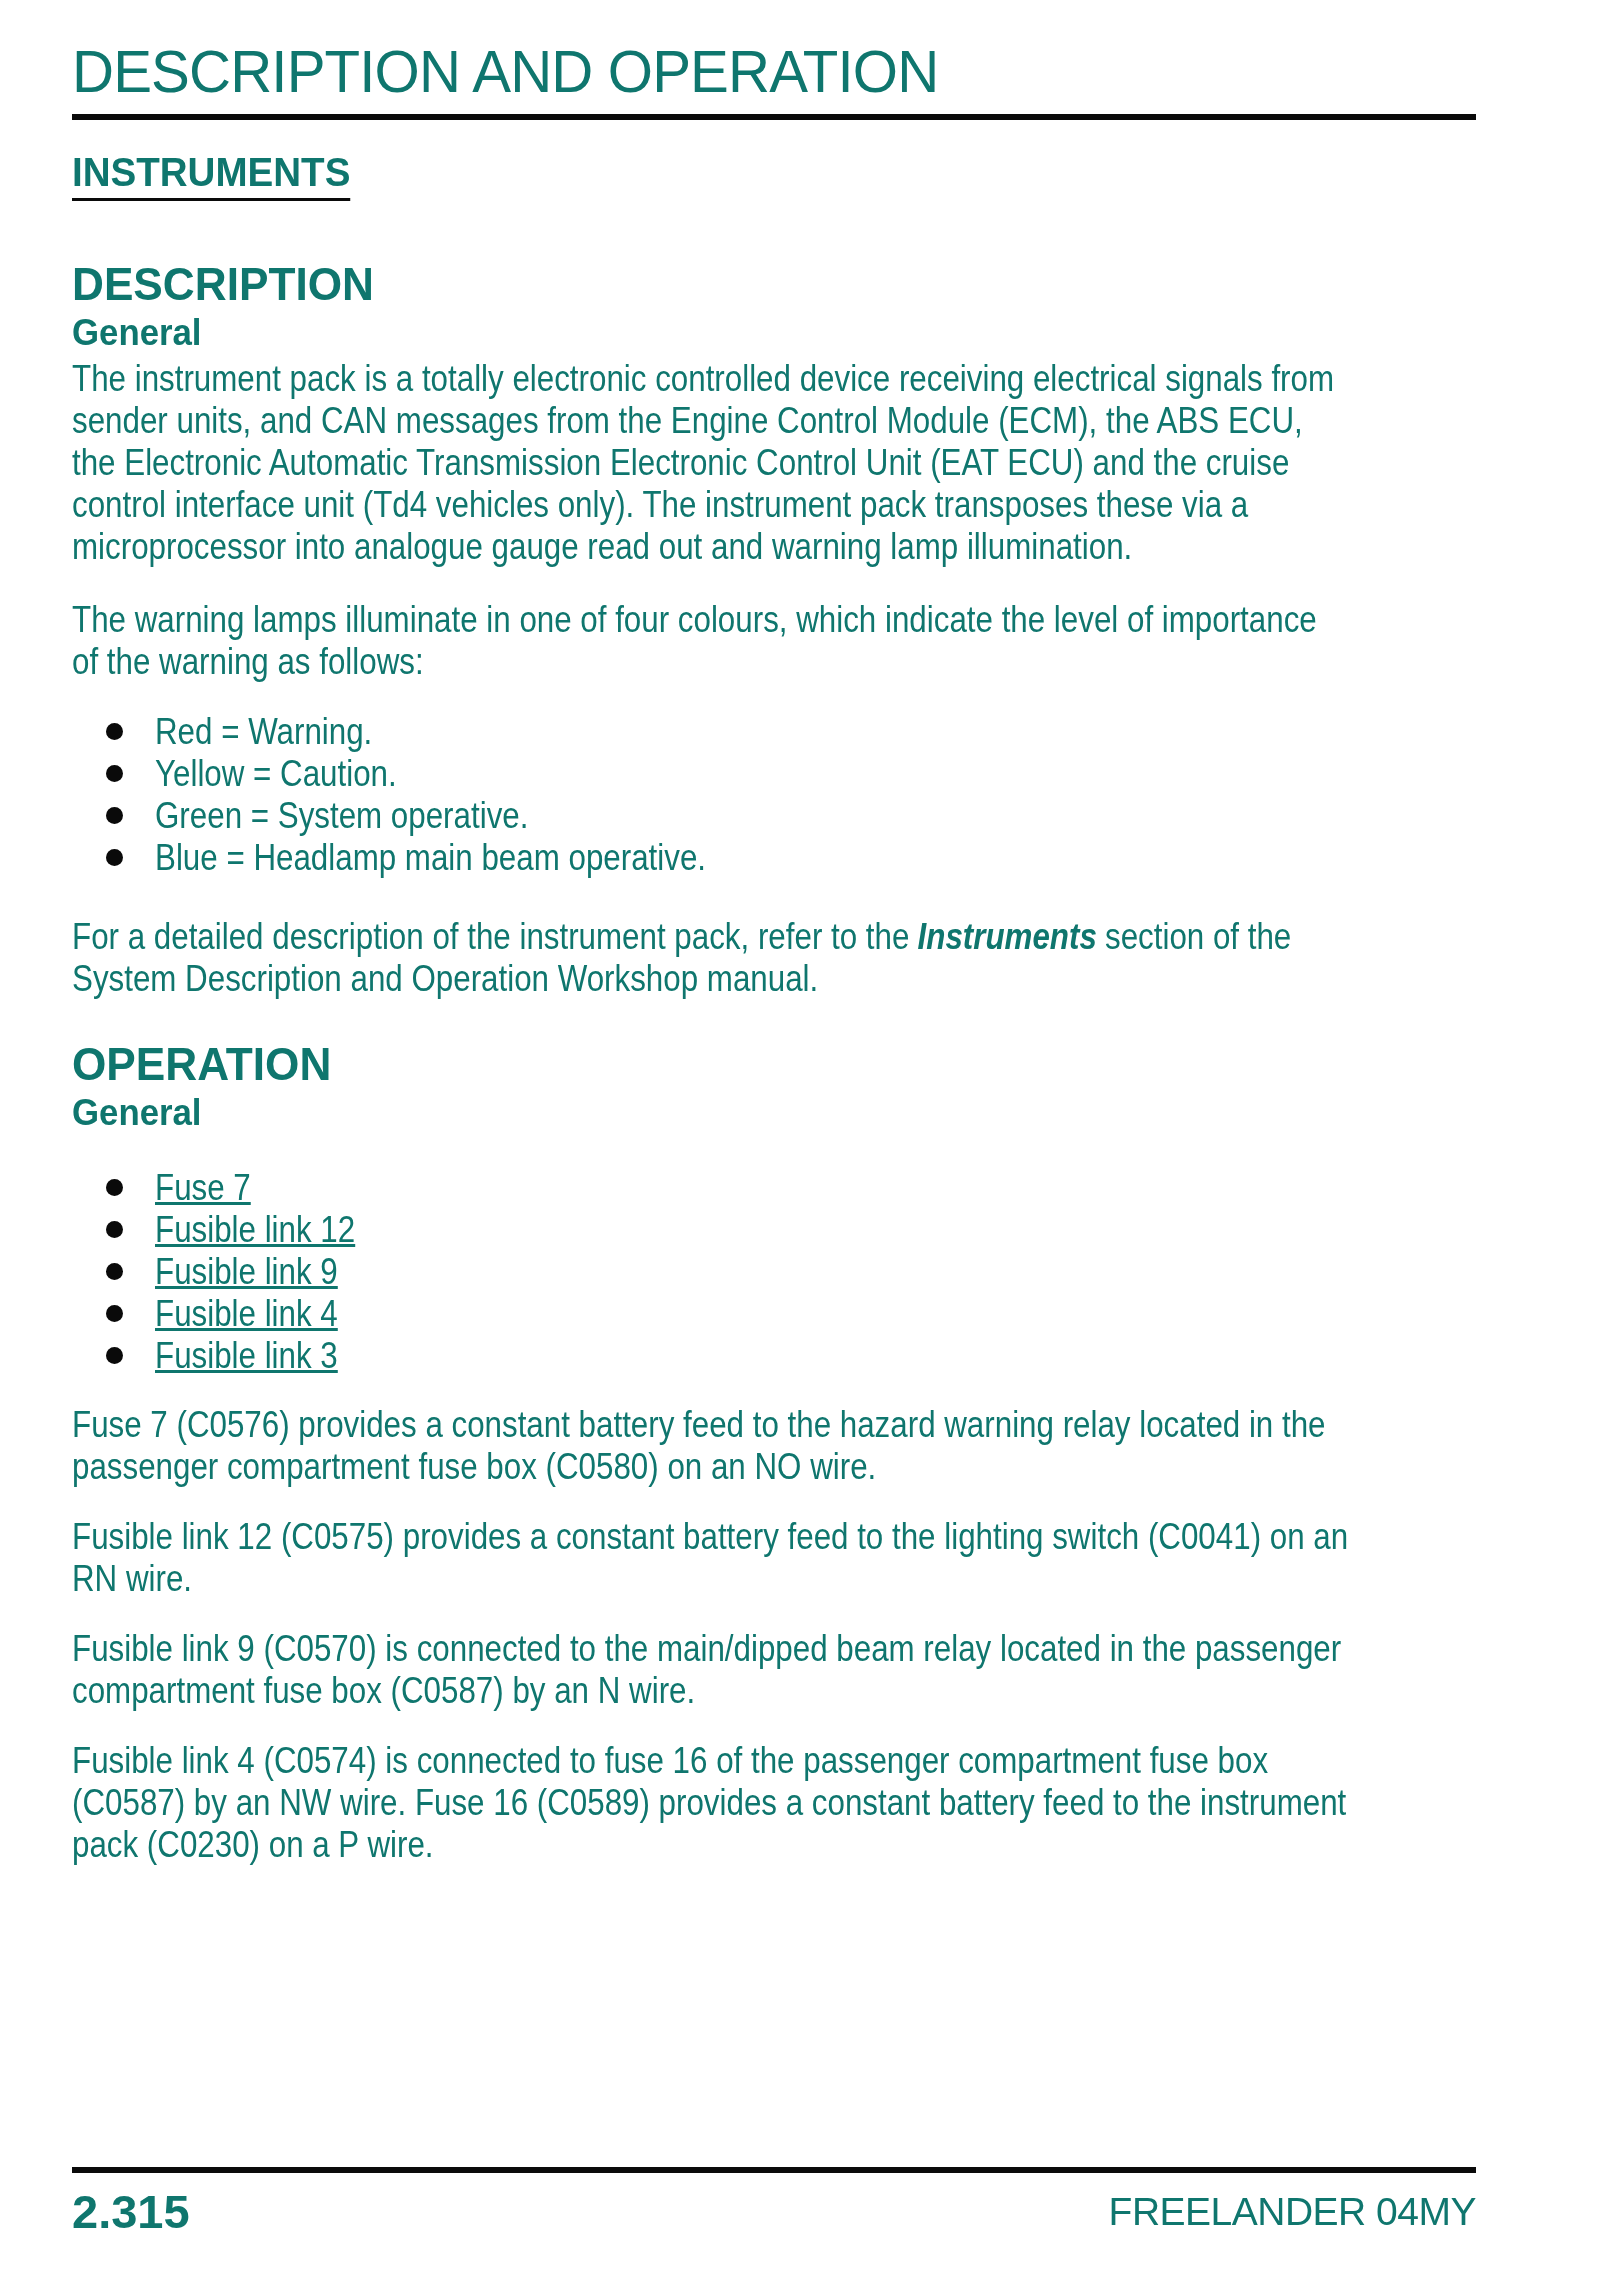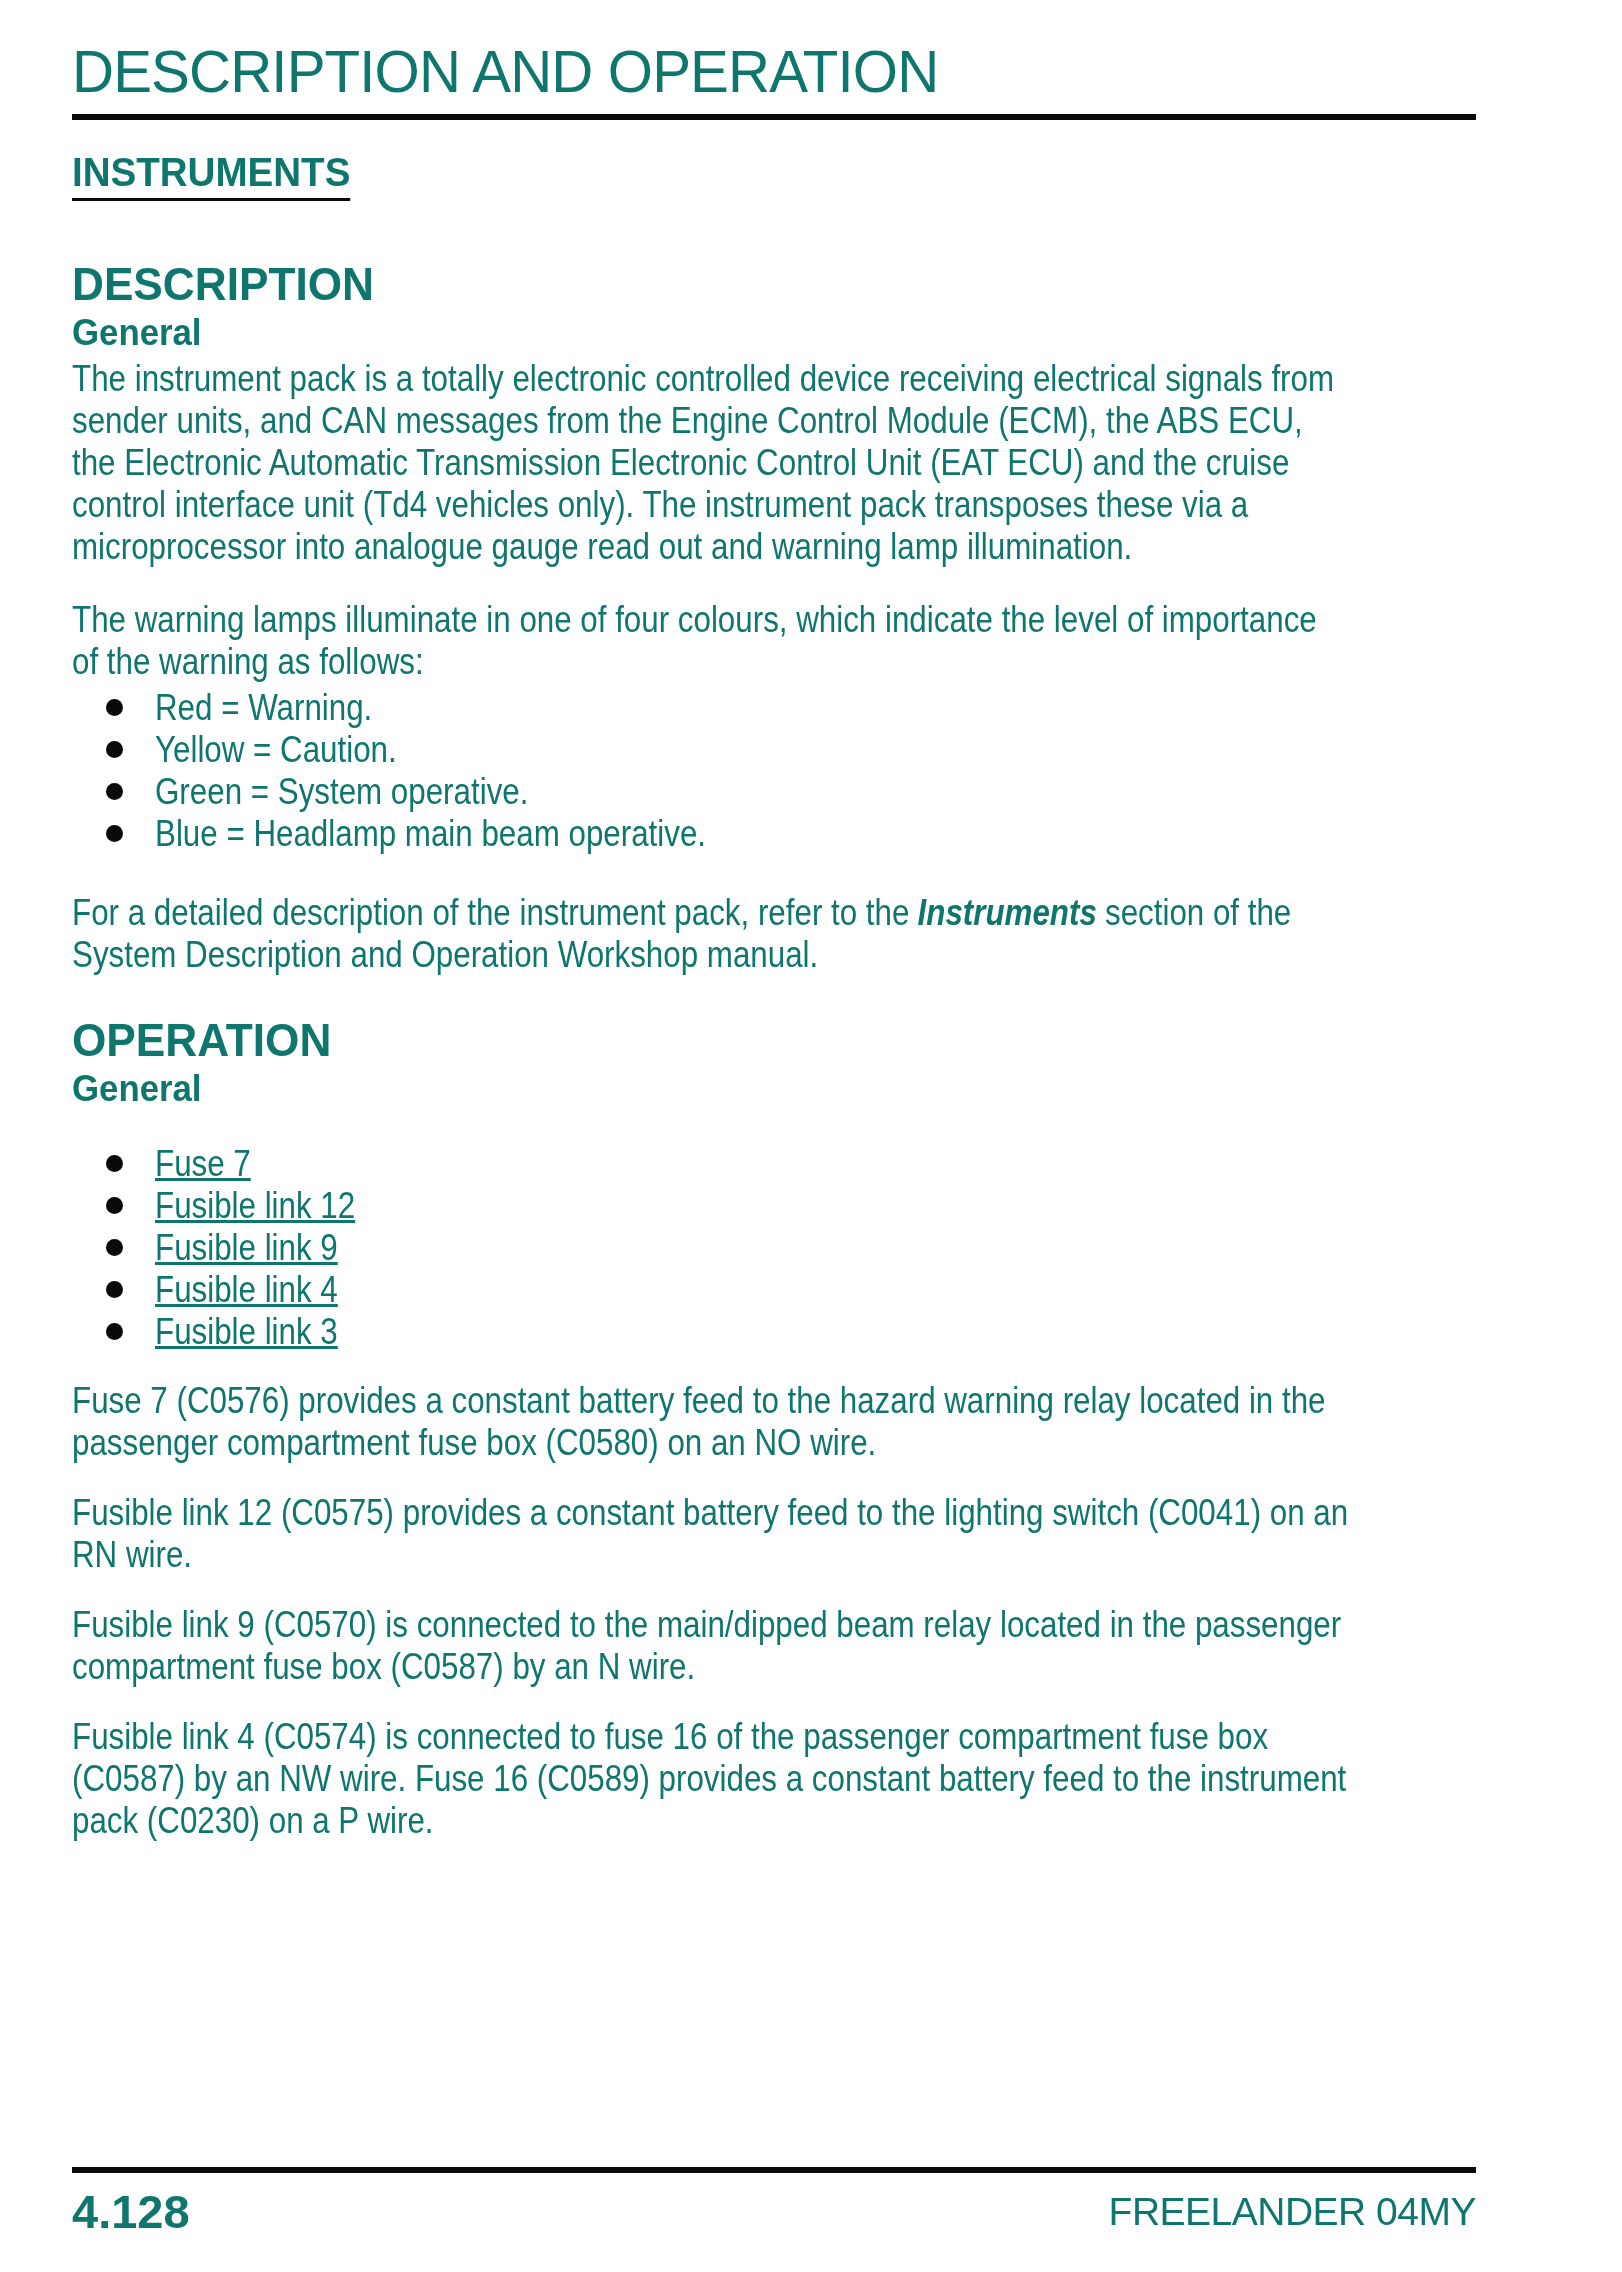--- a/index.html
+++ b/index.html
@@ -58,21 +58,21 @@
   .p1 { margin-top: 3.7px; }
   .p2 { margin-top: 31px; }
   .p3 { margin-top: 37px; }
   .p4 { margin-top: 3.7px; }
   .p5 { margin-top: 27px; }
   .p6 { margin-top: 28px; }
   .p7 { margin-top: 28px; }
   .p8 { margin-top: 28px; }
 
   .bullet-list { font-size: 36px; }
-  .list1 { margin-top: 4px; }
+  .list1 { margin-top: 28px; }
   .list2 { margin-top: 32px; text-decoration: underline; }
   .bullet-row { height: 42px; display: flex; align-items: flex-start; }
   .dot {
     width: 17px; height: 17px;
     border-radius: 50%;
     background: #0a0a0a;
     margin-left: 34px;
     margin-top: 12px;
     flex: 0 0 auto;
   }
@@ -199,18 +199,18 @@
         <div class="line">Fusible link 4 (C0574) is connected to fuse 16 of the passenger compartment fuse box</div>
         <div class="line">(C0587) by an NW wire. Fuse 16 (C0589) provides a constant battery feed to the instrument</div>
         <div class="line">pack (C0230) on a P wire.</div>
       </div>
 
   </div>
 
   <div class="footer">
     <div class="footer-rule"></div>
     <div class="footer-row">
-      <div class="footer-page">4.128</div>
+      <div class="footer-page">2.315</div>
       <div class="footer-model">FREELANDER 04MY</div>
     </div>
   </div>
 </div>
 
 
 </body></html>

